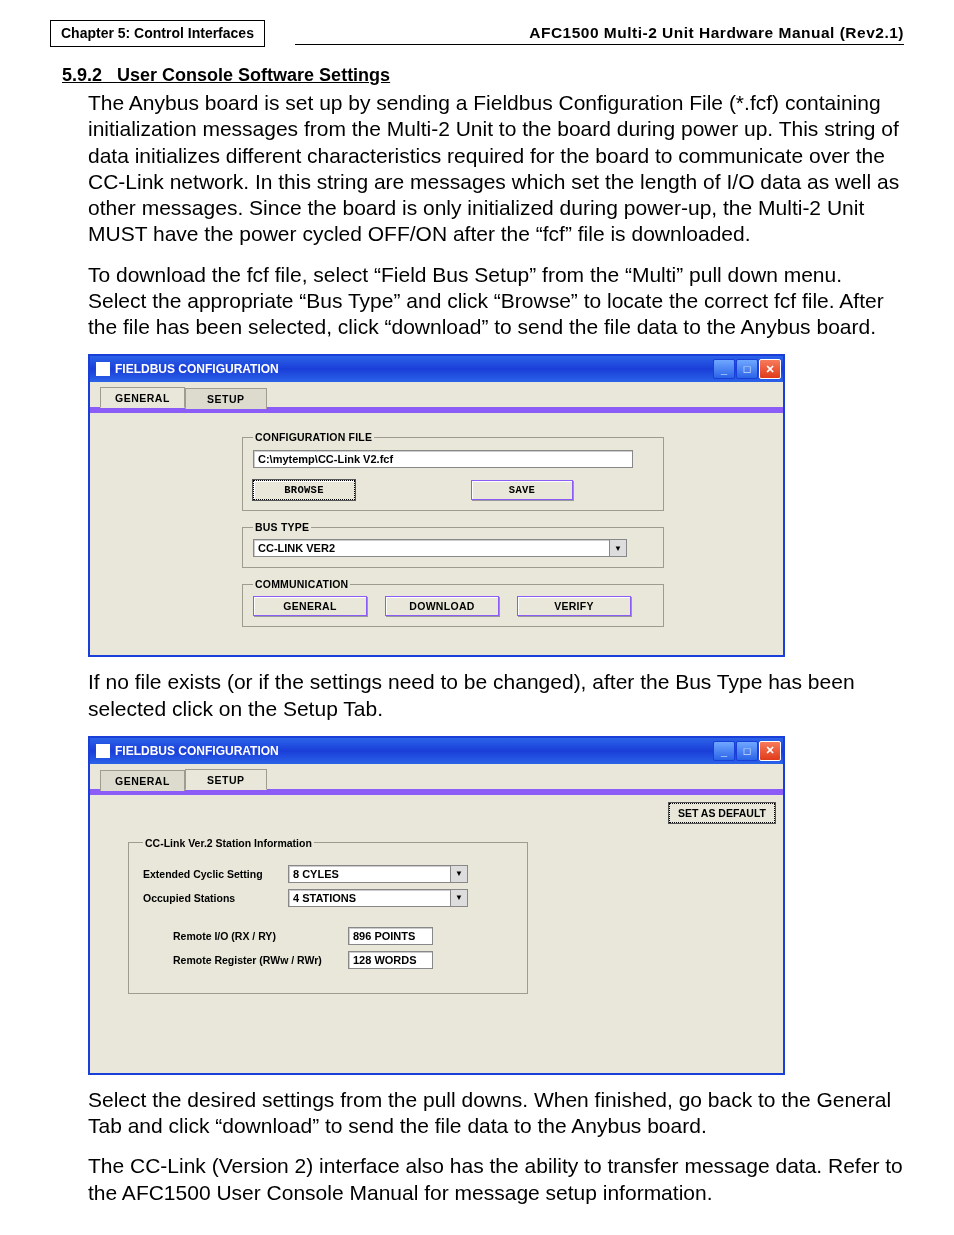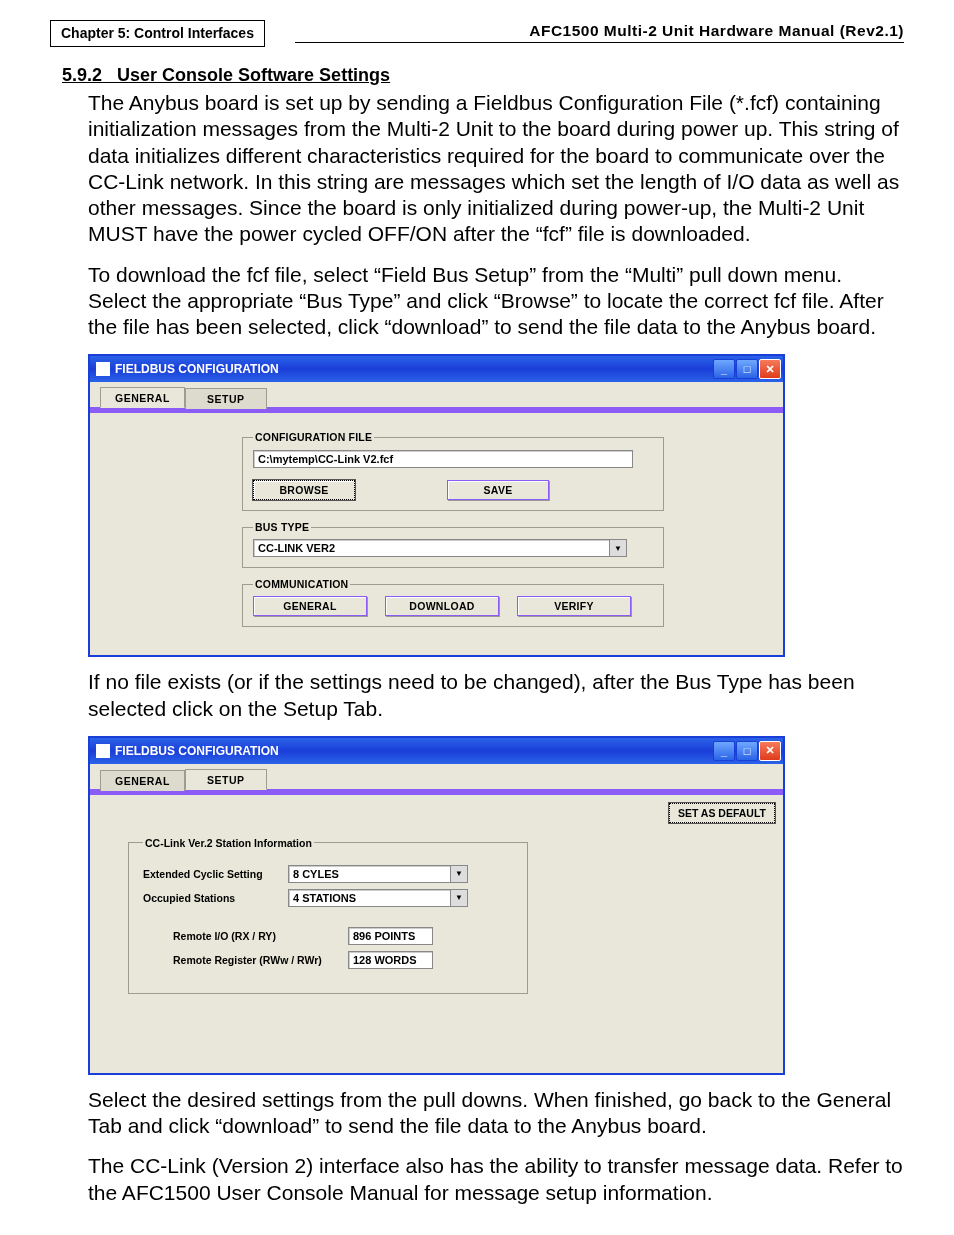--- a/index.html
+++ b/index.html
@@ -8,21 +8,21 @@
     font-family: Arial, Helvetica, sans-serif;
     background: #fff;
     width: 954px;
   }
   .page {
     padding: 22px 50px 30px 50px;
   }
   .header-row {
     display: flex;
     justify-content: space-between;
-    align-items: flex-start;
+    align-items: center;
     margin-bottom: 18px;
   }
   .chapter-box {
     border: 1.5px solid #000;
     padding: 4px 10px 5px 10px;
     font-weight: bold;
     font-size: 14px;
     margin-top: -2px;
   }
   .manual-title {
@@ -119,21 +119,21 @@
   }
   .txtinput {
     width: 370px;
     font-size:11px;
     font-weight:bold;
     padding:2px 4px;
     border:1px solid #888;
     background:#fff;
     box-shadow: inset 1px 1px 0 #ccc;
   }
-  .btnrow { display:flex; gap:92px; margin-top:12px; }
+  .btnrow { display:flex; gap:116px; margin-top:12px;font-family:Liberation Mono, monospace; }
   .winbtn {
     font-size:10.5px;
     font-weight:bold;
     padding:3px 0;
     width:100px;
     text-align:center;
     background:#e8e7d9;
     border:1px solid #8b5cf6;
     box-shadow: 1px 1px 0 #fff inset, 1px 1px 0 #999;
     letter-spacing:0.3px;

